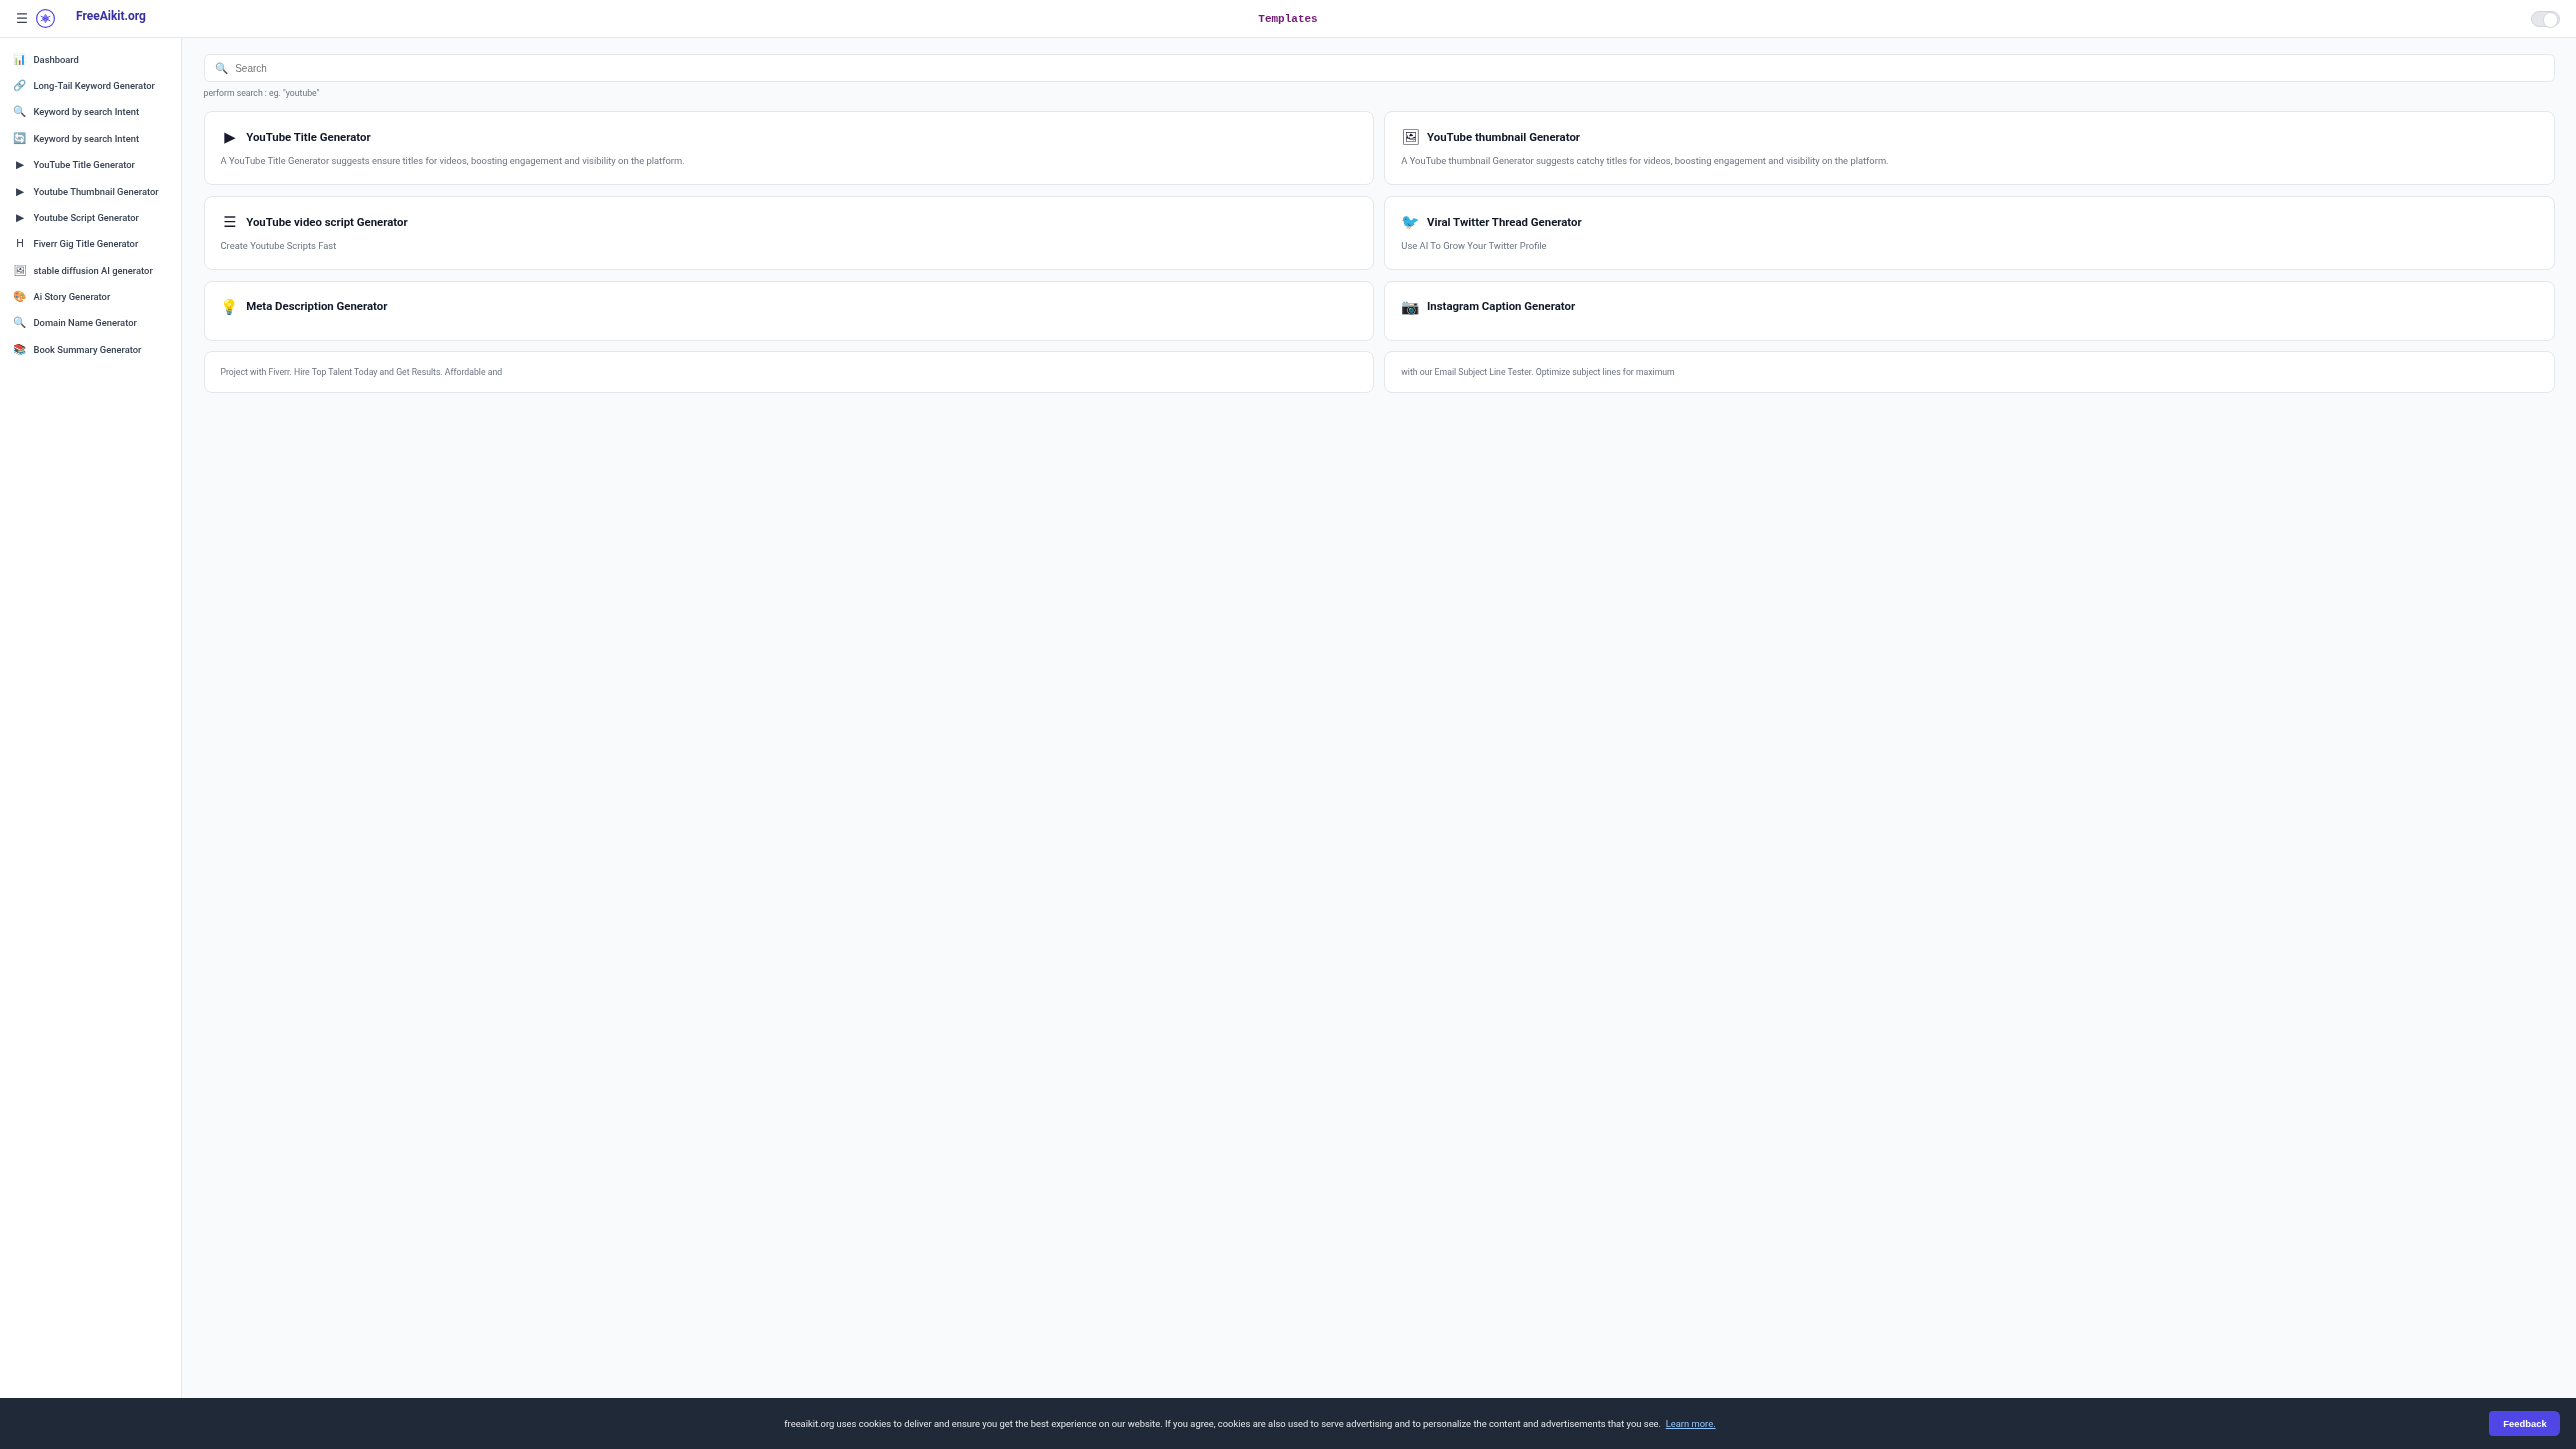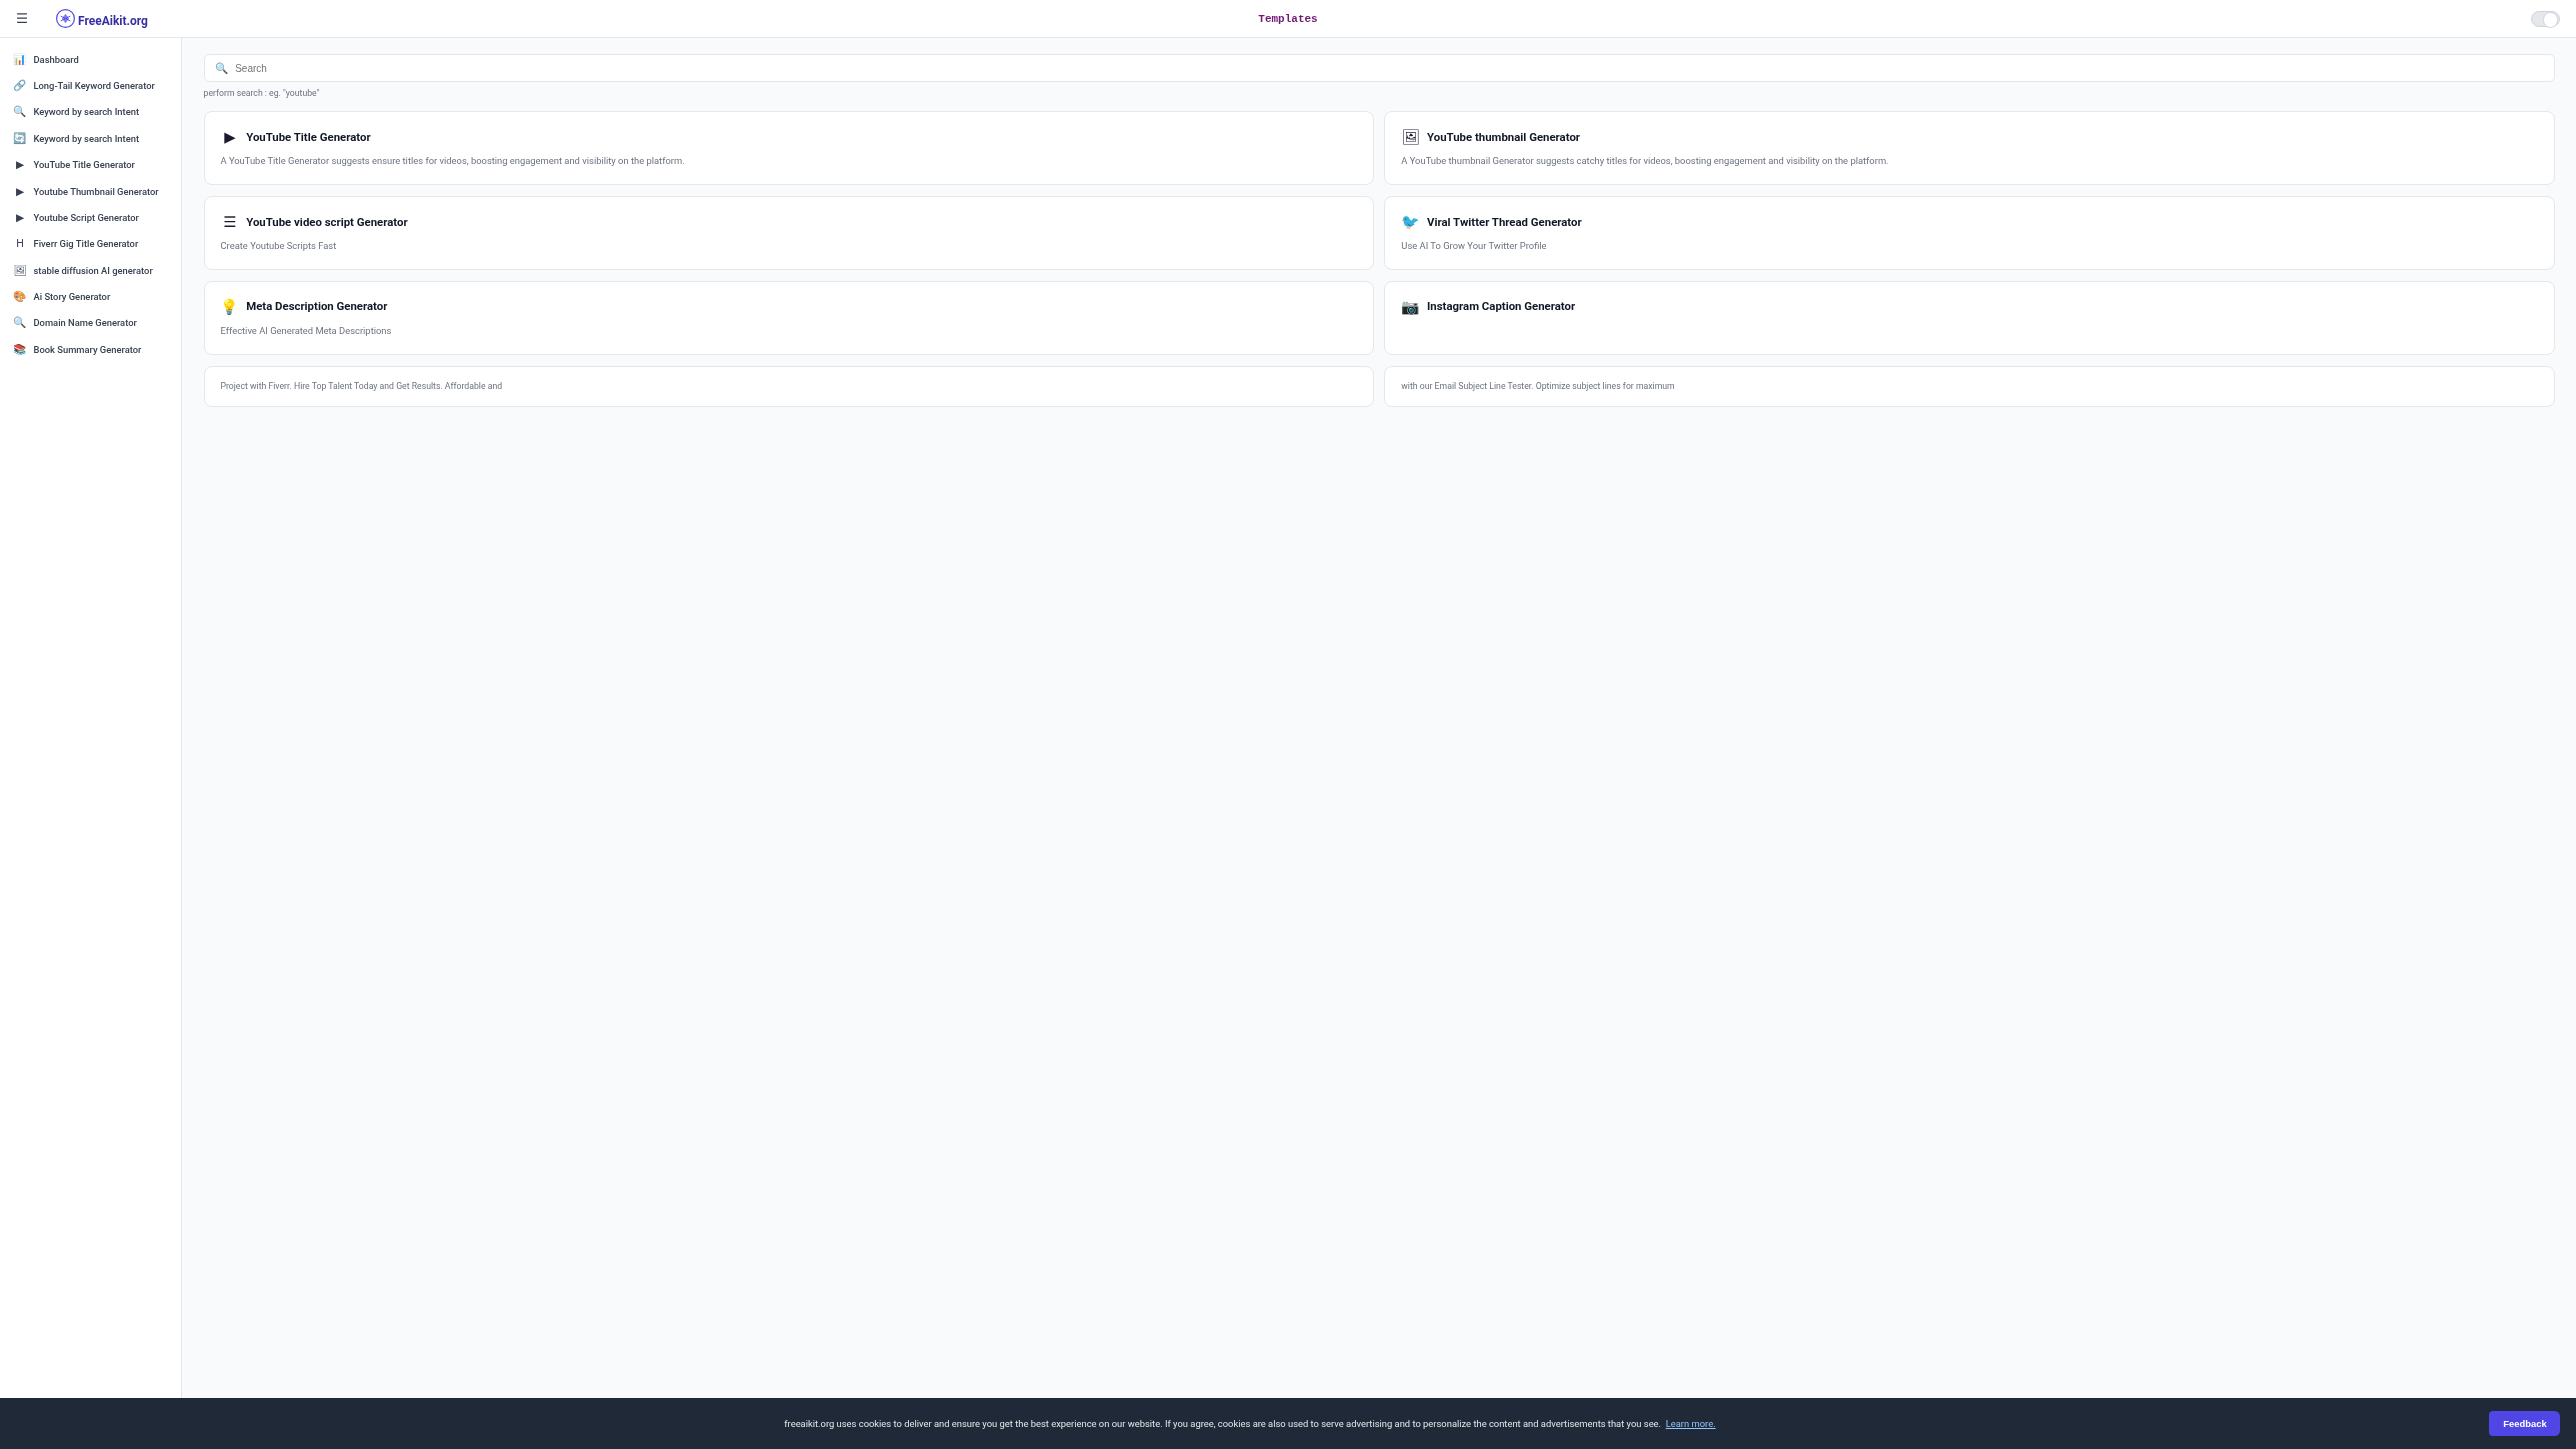--- a/index.html
+++ b/index.html
@@ -30,23 +30,22 @@
       align-items: center;
       gap: 8px;
     }
     .hamburger-icon {
       cursor: pointer;
       font-size: 13.4px;
       color: #374151;
     }
     .logo-area {
       display: flex;
-      align-items: flex-end;
-      gap: 3px;
-      margin-left: 20px;
+      align-items: flex-start;
+      gap: 21px;
     }
     .logo-icon {
       width: 19px;
       height: 19px;
     }
     .logo-text {
       font-size: 12px;
       font-weight: 700;
       color: #3730a3;
     }
@@ -380,21 +379,20 @@
         <span class="template-card-icon">🐦</span>
         <span class="template-card-title">Viral Twitter Thread Generator</span>
       </div>
       <p class="template-card-desc">Use AI To Grow Your Twitter Profile</p>
     </div>
         <div class="template-card">
       <div class="template-card-header">
         <span class="template-card-icon">💡</span>
         <span class="template-card-title">Meta Description Generator</span>
       </div>
-      <p class="template-card-desc">Effective AI Generated Meta Descriptions</p>
     </div>
         <div class="template-card">
       <div class="template-card-header">
         <span class="template-card-icon">📷</span>
         <span class="template-card-title">Instagram Caption Generator</span>
       </div>
     </div>
       </div>
 
     <div class="bottom-partial">

